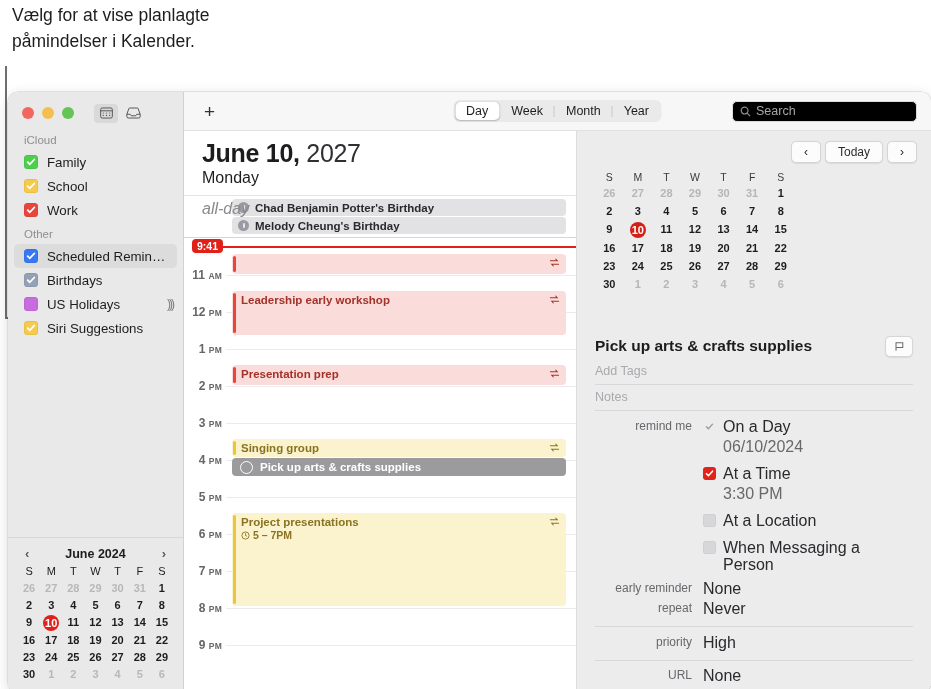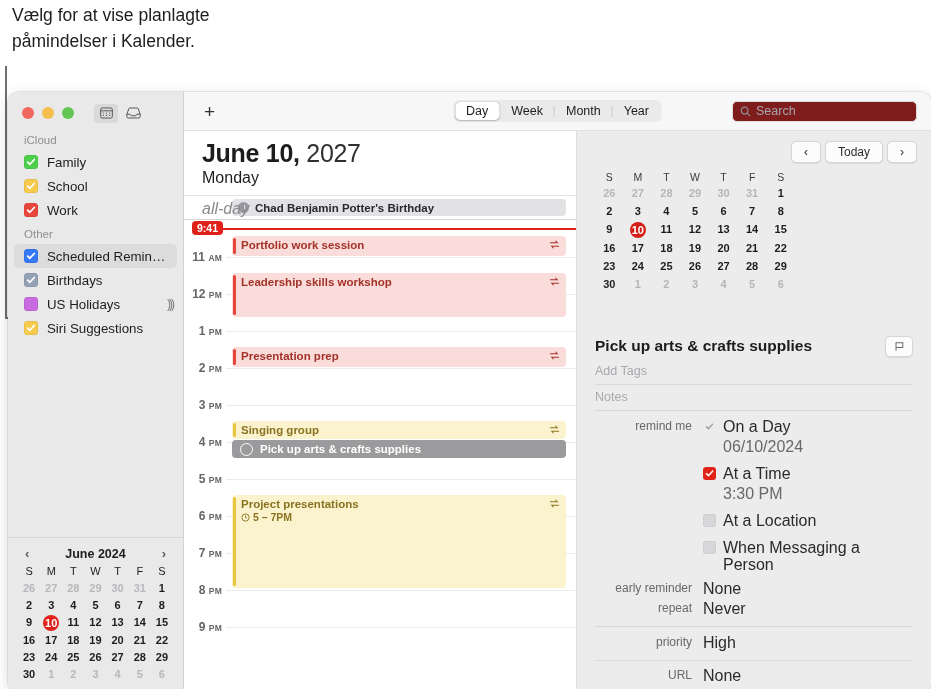--- a/index.html
+++ b/index.html
@@ -173,27 +173,28 @@
     padding: 0 11px;
     height: 18px; line-height: 18px;
     border-radius: 5px;
     position: relative;
   }
   .seg-item.active { background: #ffffff; box-shadow: 0 0.5px 1.5px rgba(0,0,0,0.22); }
   .seg-sep { width: 1px; height: 11px; background: #c8c8c8; }
   .search-box {
     margin-left: auto;
     width: 185px; height: 21px;
-    background: #7f1d1d;
+    background: #000000;
     border: 0.5px solid #dcdcdc;
     border-radius: 5px;
     display: flex; align-items: center;
     padding: 0 7px;
     box-sizing: border-box;
     gap: 5px;
+    text-decoration: underline;
   }
   .search-box .ph { color: #a6a6ab; font-size: 12.5px; }
 
   .body { flex: 1; display: flex; min-height: 0; }
 
   
   .daycol {
     width: 392px; flex: 0 0 392px;
     background: #fff;
     position: relative;
@@ -585,20 +586,26 @@
 
           <div class="allday">
             <div class="allday-label">all-day</div>
             <div id="allday-list">
                 <div class="ad-event">
                   <span class="bday-icon">
                     <i></i>
                   </span>
                   <span>Chad Benjamin Potter's Birthday</span>
                 </div>
+                <div class="ad-event">
+                  <span class="bday-icon">
+                    <i></i>
+                  </span>
+                  <span>Melody Cheung's Birthday</span>
+                </div>
               </div>
           </div>
 
           <div class="grid-wrap">
               <div class="hourline" style="top: 37px;"></div>
               <div class="hourlabel" style="top: 30px;">11 <em>AM</em></div>
               <div class="hourline" style="top: 74px;"></div>
               <div class="hourlabel" style="top: 67px;">12 <em>PM</em></div>
               <div class="hourline" style="top: 111px;"></div>
               <div class="hourlabel" style="top: 104px;">1 <em>PM</em></div>
@@ -616,30 +623,29 @@
               <div class="hourlabel" style="top: 326px;">7 <em>PM</em></div>
               <div class="hourline" style="top: 370px;"></div>
               <div class="hourlabel" style="top: 363px;">8 <em>PM</em></div>
               <div class="hourline" style="top: 407px;"></div>
               <div class="hourlabel" style="top: 400px;">9 <em>PM</em></div>
               <div class="nowline" style="top: 8px;"></div>
               <div class="nowbadge" style="top: 1px;">9:41</div>
               <div class="ev red" style="top: 16px; height: 20px;">
                 <div class="bar"></div>
                 <div class="inner">
-                  <div class="t">Portfolio work session</div>
                   <div class="rep"><svg width="11" height="11" viewBox="0 0 12 12" fill="none" stroke="currentColor" stroke-width="1.1" stroke-linecap="round">
                       <path d="M1.5 4 L9 4 L7.3 2.2 M10.5 8 L3 8 L4.7 9.8"></path>
                     </svg></div>
                 </div>
               </div>
               <div class="ev red" style="top: 53px; height: 44px;">
                 <div class="bar"></div>
                 <div class="inner">
-                  <div class="t">Leadership skills workshop</div>
+                  <div class="t">Leadership early workshop</div>
                   <div class="rep"><svg width="11" height="11" viewBox="0 0 12 12" fill="none" stroke="currentColor" stroke-width="1.1" stroke-linecap="round">
                       <path d="M1.5 4 L9 4 L7.3 2.2 M10.5 8 L3 8 L4.7 9.8"></path>
                     </svg></div>
                 </div>
               </div>
               <div class="ev red" style="top: 127px; height: 20px;">
                 <div class="bar"></div>
                 <div class="inner">
                   <div class="t">Presentation prep</div>
                   <div class="rep"><svg width="11" height="11" viewBox="0 0 12 12" fill="none" stroke="currentColor" stroke-width="1.1" stroke-linecap="round">

